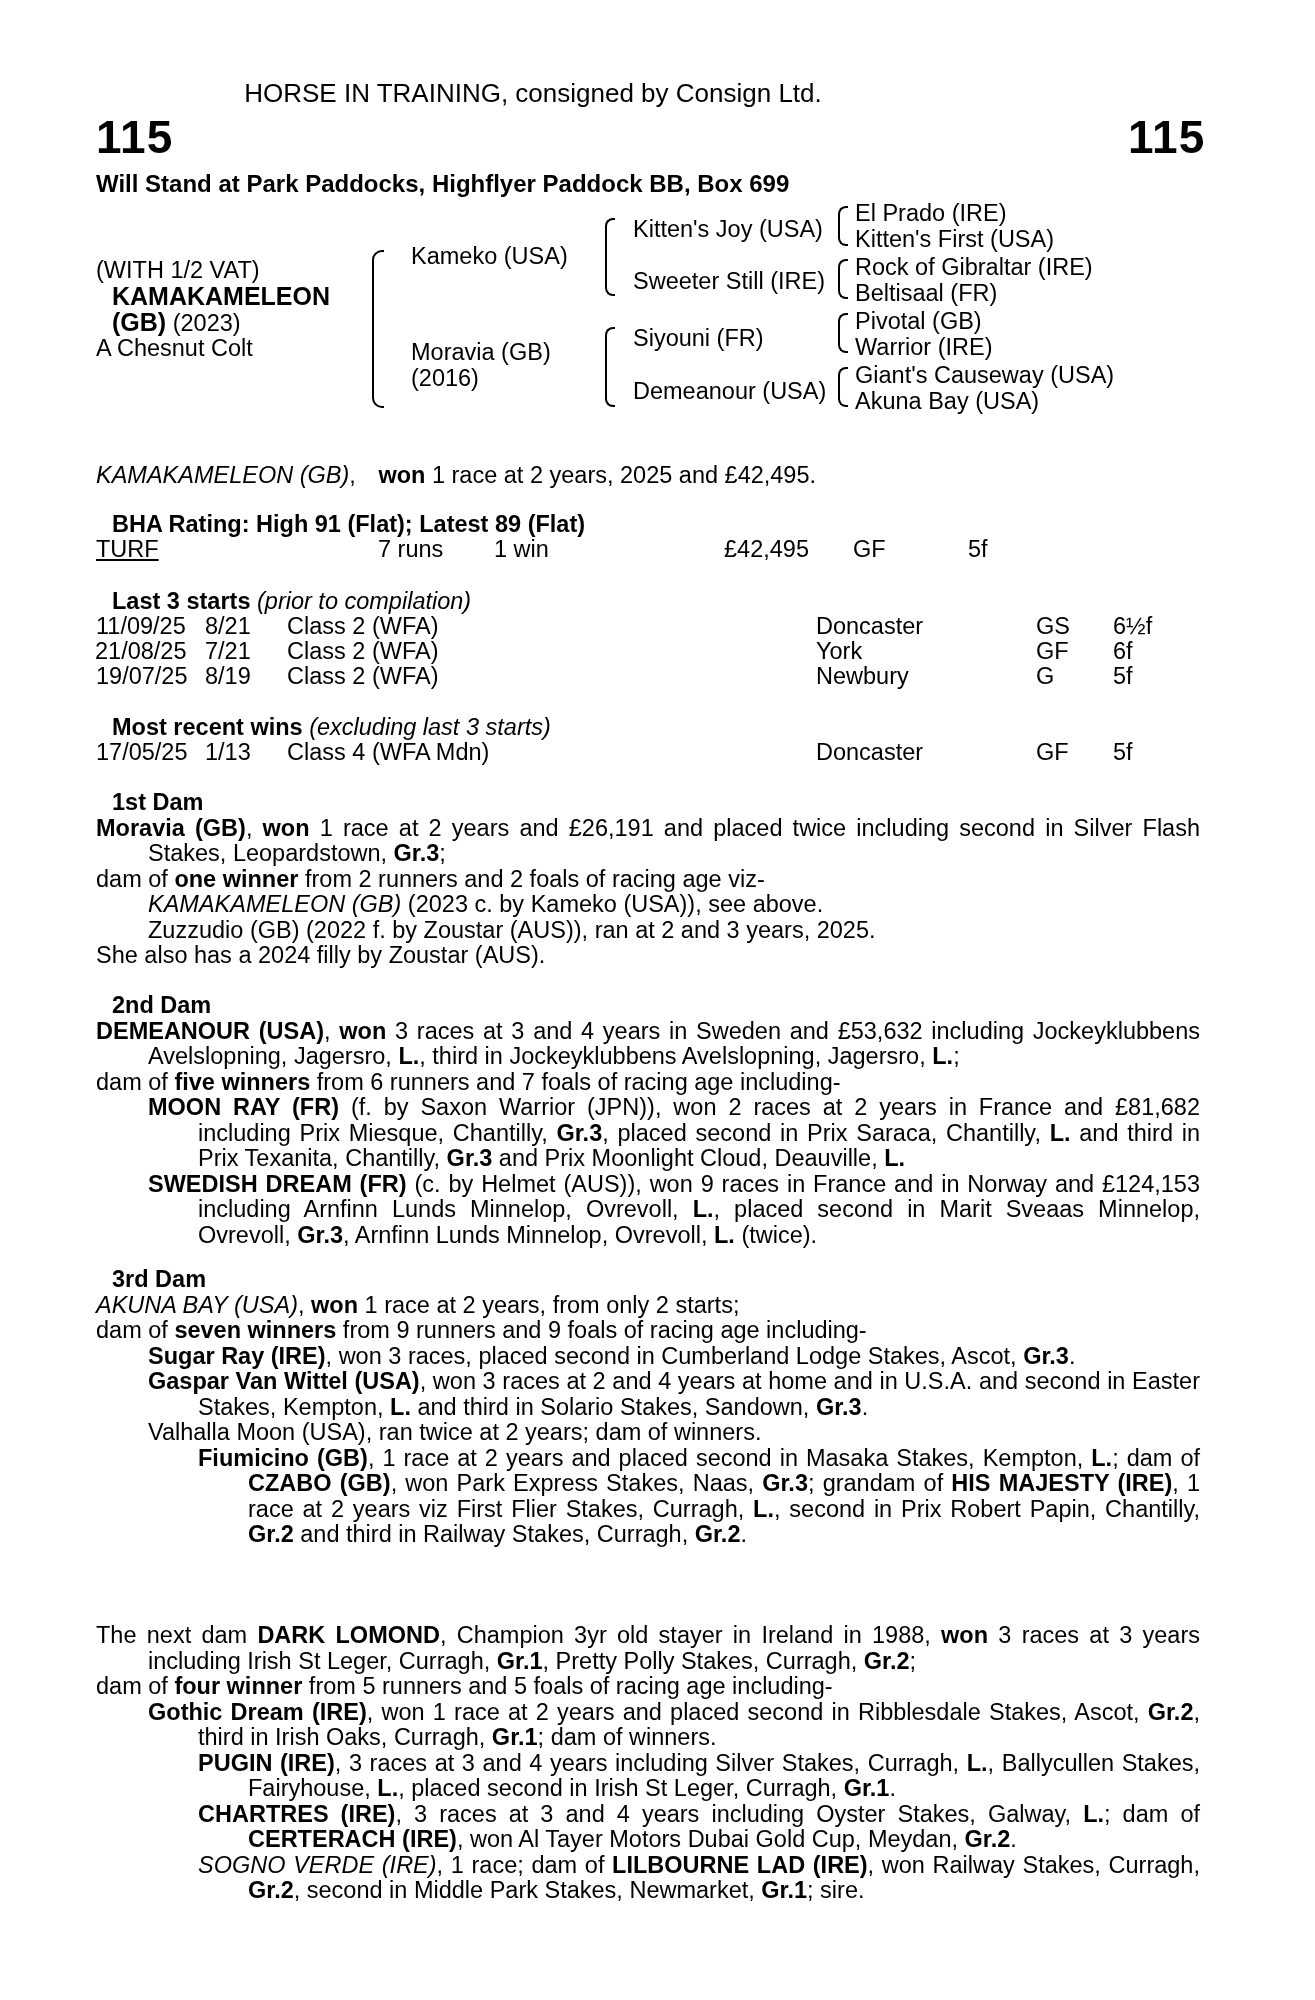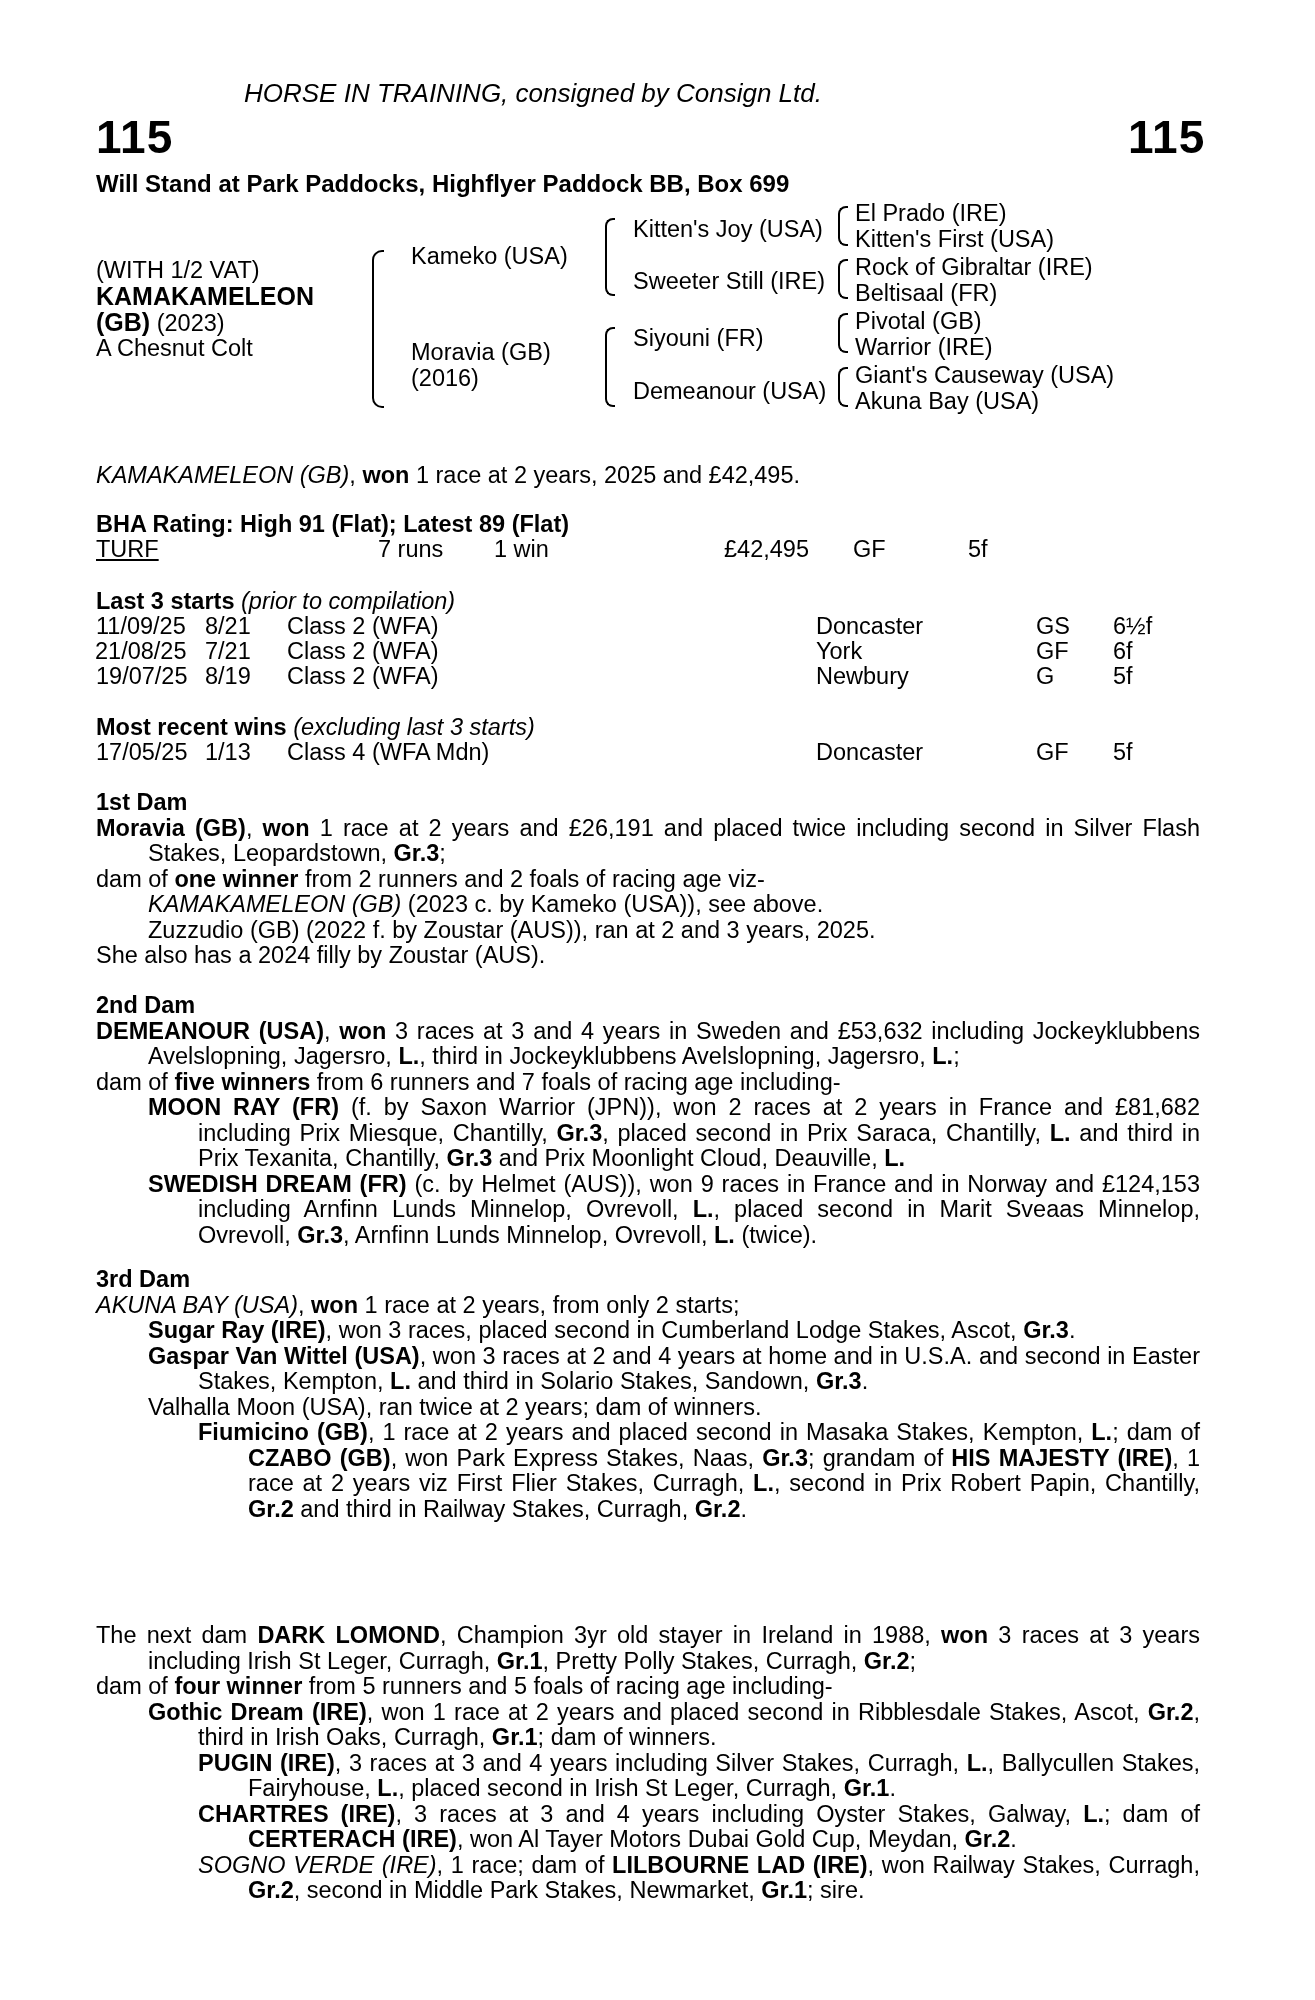--- a/index.html
+++ b/index.html
@@ -1,27 +1,27 @@
 <!DOCTYPE html>
 <html><head>
 <meta charset="utf-8">
 <style>
   html, body { margin: 0; padding: 0; background: #ffffff; }
   body {
     width: 1315px; height: 2000px; position: relative; overflow: hidden;
     font-family: "Liberation Sans", sans-serif; color: #000;
   }
   .abs { position: absolute; white-space: nowrap; }
-  .hdr-title { left: 0; width: 1066px; top: 78px; text-align: center; font-size: 26px; font-style: italic; }
+  .hdr-title { left: 0; width: 1066px; top: 78px; text-align: center; font-size: 26px; }
   .lot { top: 110px; font-size: 46px; font-weight: 900; letter-spacing: 1px; }
   .lot-left { left: 96px; }
   .lot-right { left: 1128px; }
   .stand { left: 96px; top: 170px; font-size: 24px; font-weight: 900; }
   .t { font-size: 23.5px; line-height: 26px; }
-  .b { font-weight: 900; }
+  .b { font-weight: 900; margin-left: 16px; }
   .i { font-style: italic; }
   .brace { position: absolute; border: 2px solid #000; border-right: none; }
   .big-brace-top { left: 372px; top: 250px; width: 10px; height: 90px; border-bottom: none; border-radius: 10px 0 0 0; }
   .big-brace-bot { left: 372px; top: 340px; width: 10px; height: 66px; border-top: none; border-radius: 0 0 0 10px; }
   .sm { width: 8px; border-right: none; }
   .para { position: absolute; left: 96px; width: 1104px; font-size: 23.5px; line-height: 25.5px; text-align: justify; }
   .line { display: block; }
 </style>
 </head>
 <body>
@@ -131,20 +131,21 @@
   <span class="line b">2nd Dam</span>
   <span class="line" style="padding-left:52px; text-indent:-52px;"><b>DEMEANOUR (USA)</b>, <b>won</b><span> 3 races at 3 and 4 years in Sweden and £53,632 including Jockeyklubbens Avelslopning, Jagersro, </span><b>L.</b><span>, third in Jockeyklubbens Avelslopning, Jagersro, </span><b>L.</b><span>;</span></span>
   <span class="line"><span>dam of </span><b>five winners</b><span> from 6 runners and 7 foals of racing age including-</span></span>
   <span class="line" style="padding-left:102px; text-indent:-50px;"><b>MOON RAY (FR)</b><span> (f. by Saxon Warrior (JPN)), won 2 races at 2 years in France and £81,682 including Prix Miesque, Chantilly, </span><b>Gr.3</b><span>, placed second in Prix Saraca, Chantilly, </span><b>L.</b><span> and third in Prix Texanita, Chantilly, </span><b>Gr.3</b><span> and Prix Moonlight Cloud, Deauville, </span><b>L.</b></span>
   <span class="line" style="padding-left:102px; text-indent:-50px;"><b>SWEDISH DREAM (FR)</b><span> (c. by Helmet (AUS)), won 9 races in France and in Norway and £124,153 including Arnfinn Lunds Minnelop, Ovrevoll, </span><b>L.</b><span>, placed second in Marit Sveaas Minnelop, Ovrevoll, </span><b>Gr.3</b><span>, Arnfinn Lunds Minnelop, Ovrevoll, </span><b>L.</b><span> (twice).</span></span>
 </div>
 
 <div class="para" style="top:1267px;">
   <span class="line b">3rd Dam</span>
   <span class="line"><i>AKUNA BAY (USA)</i>, <b>won</b><span> 1 race at 2 years, from only 2 starts;</span></span>
+  <span class="line"><span>dam of </span><b>seven winners</b><span> from 9 runners and 9 foals of racing age including-</span></span>
   <span class="line" style="padding-left:102px; text-indent:-50px;"><b>Sugar Ray (IRE)</b><span>, won 3 races, placed second in Cumberland Lodge Stakes, Ascot, </span><b>Gr.3</b><span>.</span></span>
   <span class="line" style="padding-left:102px; text-indent:-50px;"><b>Gaspar Van Wittel (USA)</b><span>, won 3 races at 2 and 4 years at home and in U.S.A. and second in Easter Stakes, Kempton, </span><b>L.</b><span> and third in Solario Stakes, Sandown, </span><b>Gr.3</b><span>.</span></span>
   <span class="line" style="padding-left:52px;">Valhalla Moon (USA), ran twice at 2 years; dam of winners.</span>
   <span class="line" style="padding-left:152px; text-indent:-50px;"><b>Fiumicino (GB)</b><span>, 1 race at 2 years and placed second in Masaka Stakes, Kempton, </span><b>L.</b><span>; dam of </span><b>CZABO (GB)</b><span>, won Park Express Stakes, Naas, </span><b>Gr.3</b><span>; grandam of </span><b>HIS MAJESTY (IRE)</b><span>, 1 race at 2 years viz First Flier Stakes, Curragh, </span><b>L.</b><span>, second in Prix Robert Papin, Chantilly, </span><b>Gr.2</b><span> and third in Railway Stakes, Curragh, </span><b>Gr.2</b><span>.</span></span>
 </div>
 
 <div class="para" style="top:1623px;">
   <span class="line" style="padding-left:52px; text-indent:-52px;"><span>The next dam </span><b>DARK LOMOND</b><span>, Champion 3yr old stayer in Ireland in 1988, </span><b>won</b><span> 3 races at 3 years including Irish St Leger, Curragh, </span><b>Gr.1</b><span>, Pretty Polly Stakes, Curragh, </span><b>Gr.2</b><span>;</span></span>
   <span class="line"><span>dam of </span><b>four winner</b><span> from 5 runners and 5 foals of racing age including-</span></span>
   <span class="line" style="padding-left:102px; text-indent:-50px;"><b>Gothic Dream (IRE)</b><span>, won 1 race at 2 years and placed second in Ribblesdale Stakes, Ascot, </span><b>Gr.2</b><span>, third in Irish Oaks, Curragh, </span><b>Gr.1</b><span>; dam of winners.</span></span>

